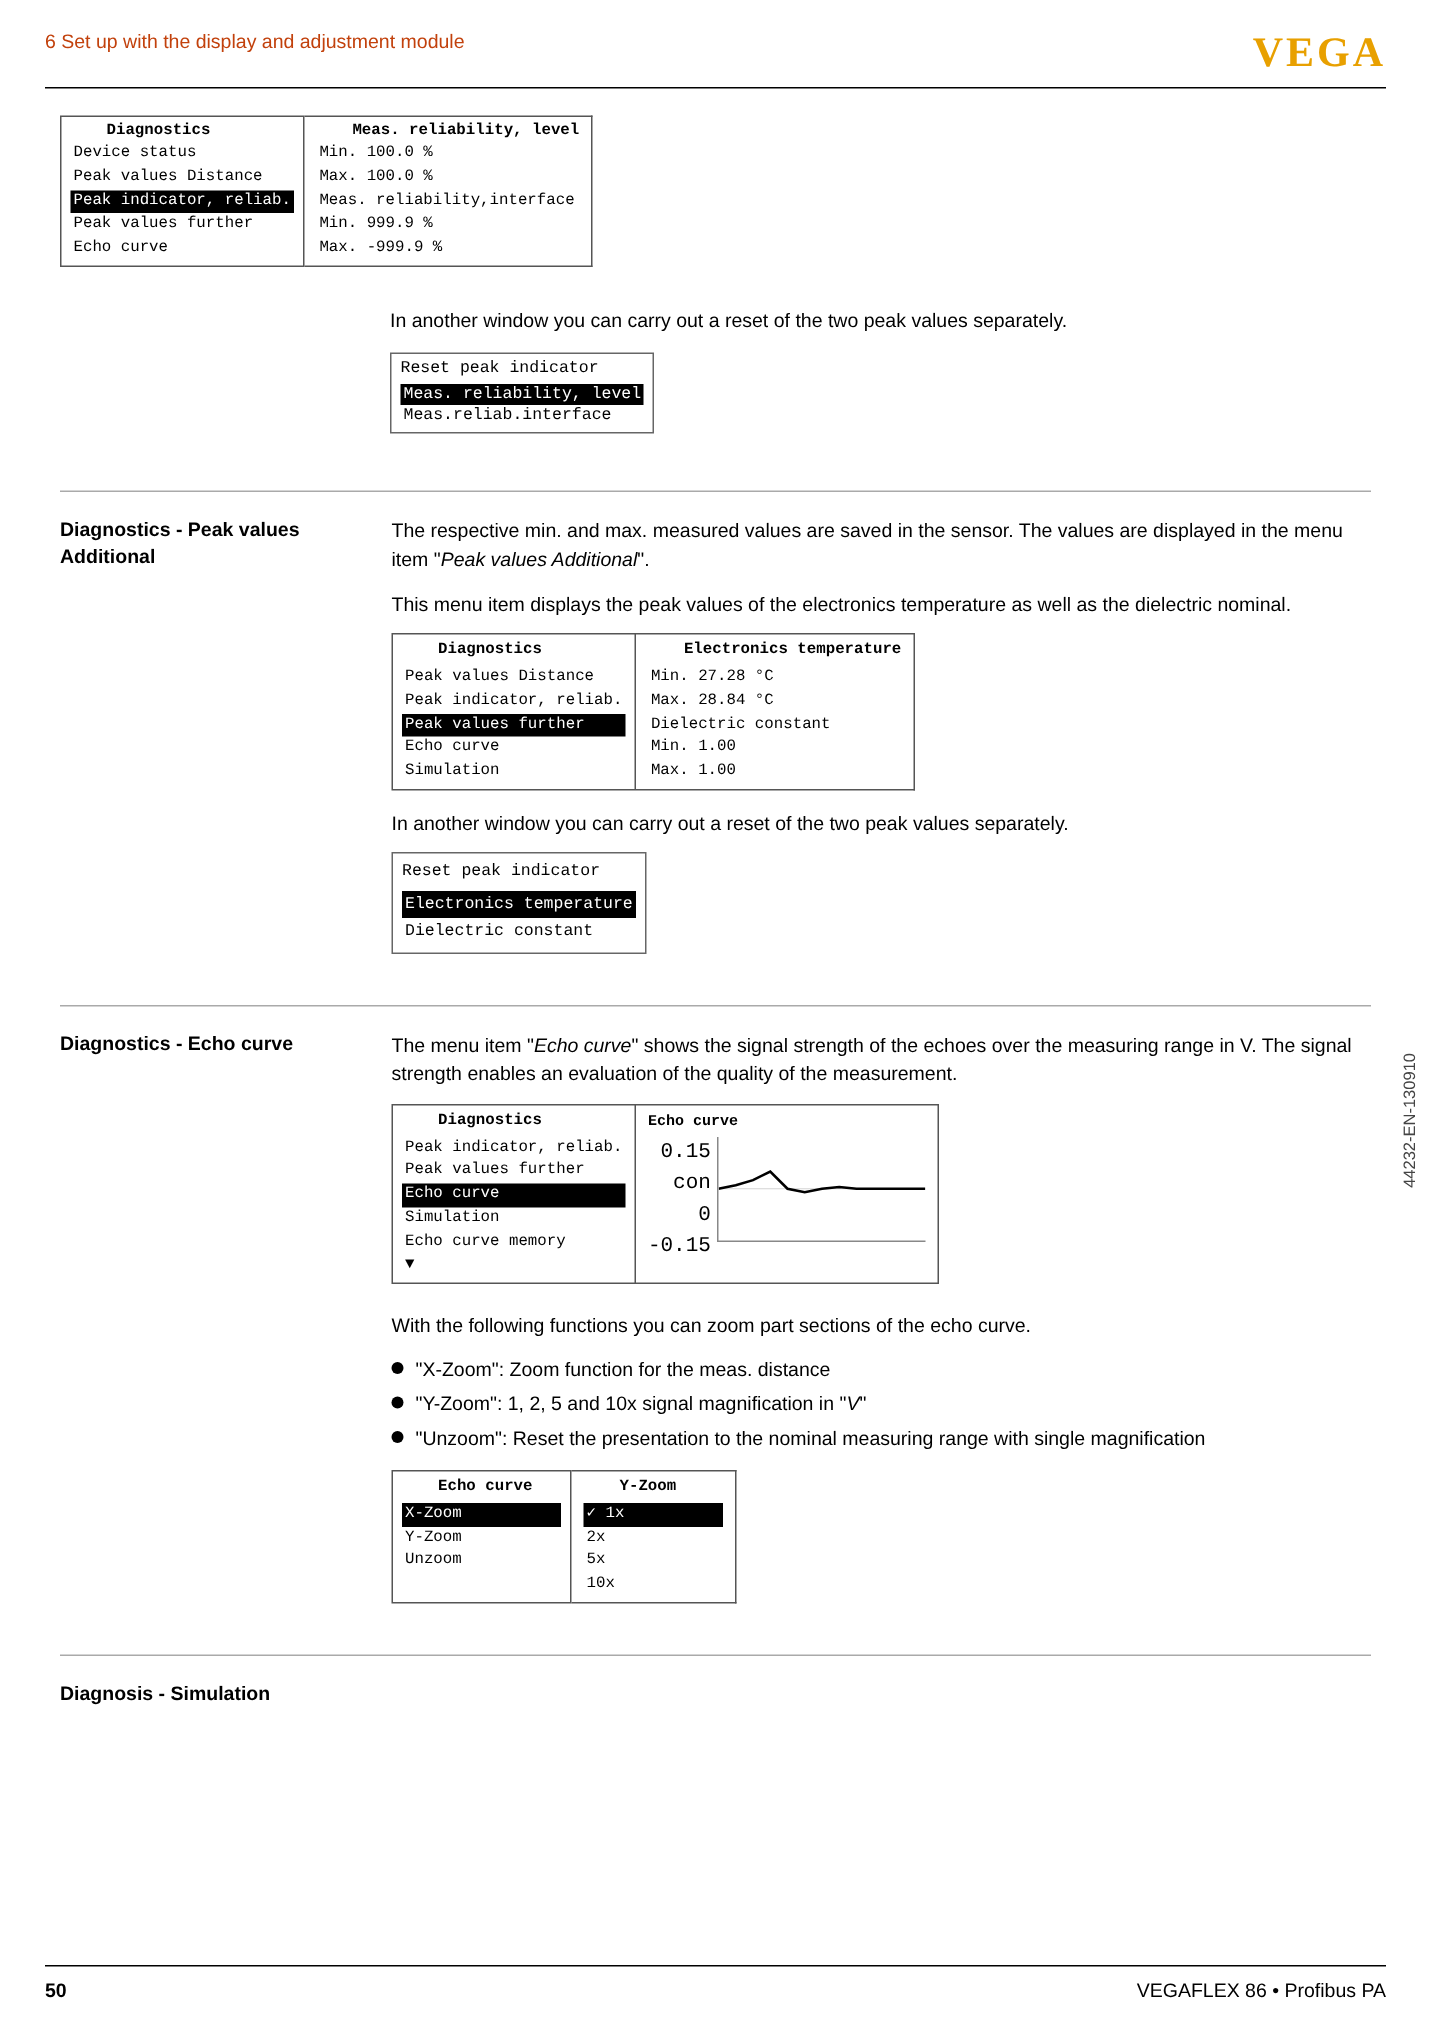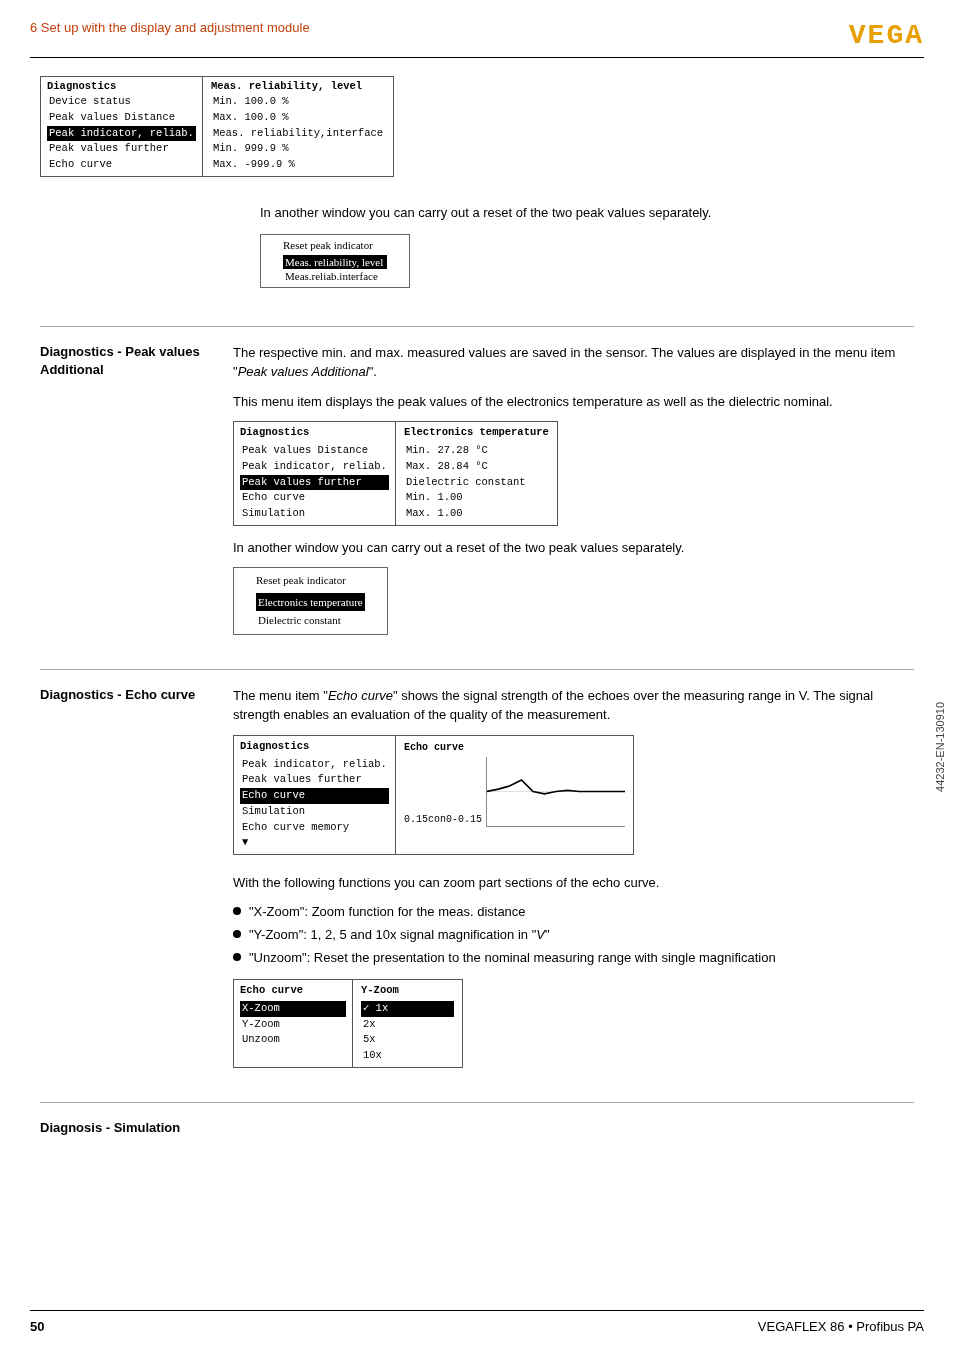--- a/index.html
+++ b/index.html
@@ -33,33 +33,33 @@
     .header-text {
       font-size: 13px;
       color: #c2410c;
     }
 
     .vega-logo {
       font-size: 28px;
       font-weight: 900;
       color: #e8a000;
       letter-spacing: 2px;
-      font-family: Liberation Mono, monospace;
+      font-family: Liberation Serif, serif;
     }
 
     
     .content-area {
       padding-left: 10px;
       padding-right: 10px;
     }
 
     
     .section-row {
       display: flex;
-      gap: 8px;
+      gap: 36px;
       margin-bottom: 20px;
     }
 
     .section-heading {
       width: 185px;
       flex-shrink: 0;
       font-weight: bold;
       font-size: 13px;
       line-height: 1.4;
     }
@@ -74,23 +74,23 @@
       margin-bottom: 10px;
     }
 
     .section-content p:last-child {
       margin-bottom: 0;
     }
 
     
     .reset-box {
       border: 1px solid #666;
-      padding: 4px 22px;
+      padding: 4px 6px;
       font-size: 11px;
-      font-family: Liberation Serif, serif;
+      font-family: Liberation Mono, monospace;
       display: inline-block;
       margin-bottom: 14px;
       min-width: 150px;
     }
 
     .reset-box .title {
       font-size: 11px;
       margin-bottom: 4px;
     }
 
@@ -191,20 +191,21 @@
       padding: 3px 8px;
       min-width: 155px;
       font-size: 10.5px;
       font-family: 'Courier New', monospace;
     }
 
     .panel-title {
       font-weight: bold;
       font-size: 10.5px;
       margin-bottom: 2px;
+      margin-left: 24px;
     }
 
     .menu-item-plain {
       display: block;
       padding: 0 2px;
       font-size: 10.5px;
       line-height: 1.5;
     }
 
     .menu-item-selected {
@@ -357,21 +358,21 @@
             <span class="menu-item-selected">   Echo curve</span>
             <span class="menu-item-plain">   Simulation</span>
             <span class="menu-item-plain">   Echo curve memory</span>
             <span class="menu-item-plain">   ▼</span>
           </div>
 
           <div style="border:1px solid #555; border-left:none; padding:4px 8px; min-width:180px; font-size:10px; font-family:'Courier New',monospace; position:relative;">
             <div style="font-weight:bold; margin-bottom:2px;">Echo curve</div>
             <div style="display:flex; gap:4px; height:70px;">
 
-              <div style="display:flex; flex-direction:row; align-items:flex-end; font-size:10px;">
+              <div style="display:flex; flex-direction:column; align-items:flex-end; font-size:14px;">
                 <span>0.15</span>
                 <span>con</span>
                 <span>0</span>
                 <span>-0.15</span>
               </div>
 
               <div style="flex:1; border-left:1px solid #888; border-bottom:1px solid #888; position:relative; overflow:hidden;">
                 <svg width="100%" height="100%" viewBox="0 0 120 60" preserveAspectRatio="none">
                   <line x1="0" y1="30" x2="120" y2="30" stroke="#ccc" stroke-width="0.5"></line>
                   <polyline points="0,30 10,28 20,25 30,20 40,30 50,32 60,30 70,29 80,30 90,30 100,30 110,30 120,30" fill="none" stroke="#000" stroke-width="1.5"></polyline>

